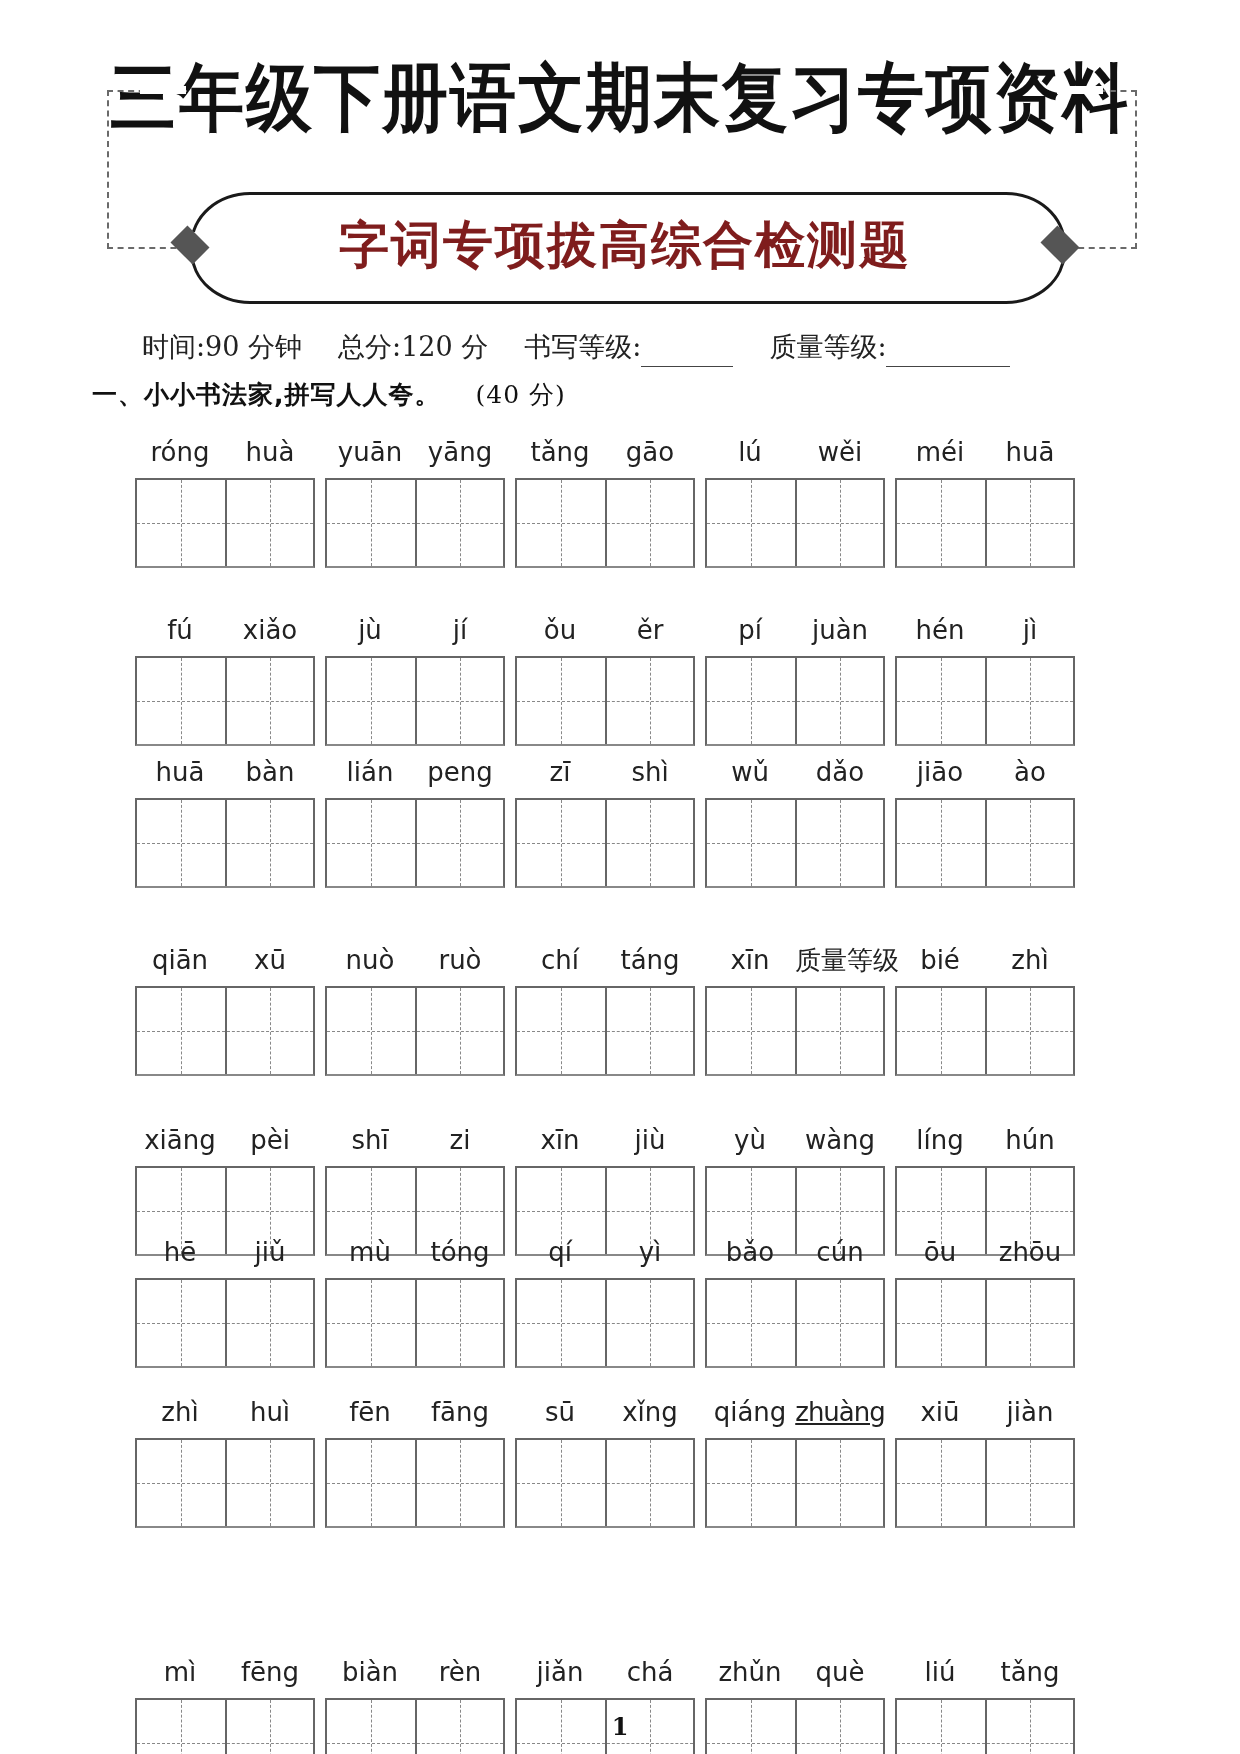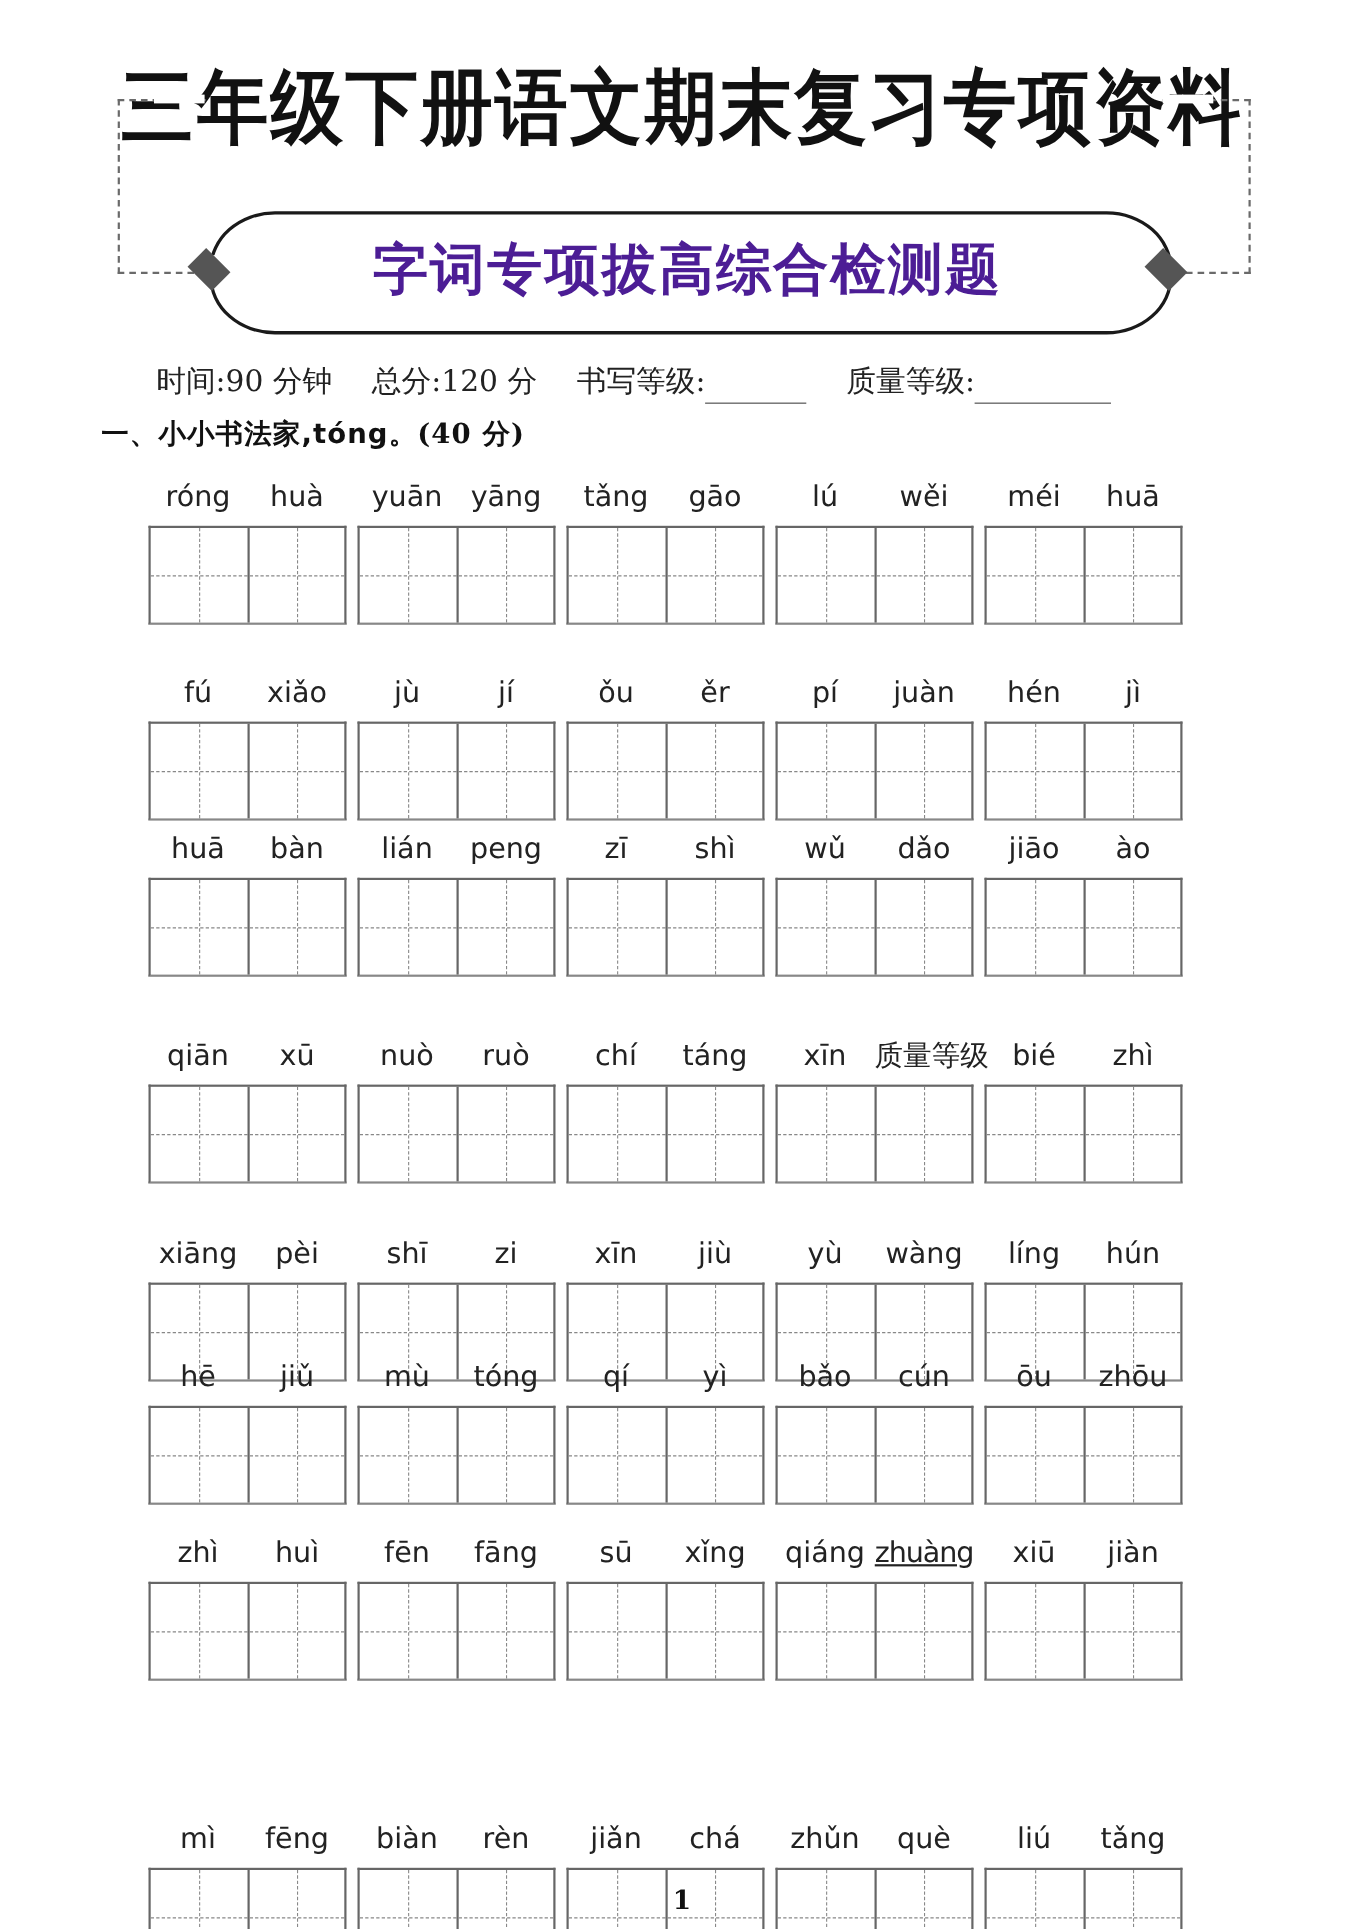--- a/index.html
+++ b/index.html
@@ -20,33 +20,33 @@
 
   .capsule { left: 190px; top: 192px; width: 870px; height: 106px;
     border: 3px solid #1a1a1a; border-radius: 60px / 53px; background: #fff; }
   .capsule-cut-left { left: 186px; top: 232px; width: 10px; height: 26px; background: #fff; }
   .capsule-cut-right { left: 1054px; top: 232px; width: 10px; height: 26px; background: #fff; }
   .diamond { width: 24px; height: 24px; background: #555; transform: rotate(45deg) scaleX(1.3); }
   .diamond-left { left: 178px; top: 233px; }
   .diamond-right { left: 1048px; top: 233px; }
 
   .sub-title { left: 190px; width: 870px; top: 208px; text-align: center;
-    font-size: 50px; font-weight: bold; letter-spacing: 2px; line-height: 74px; color: #4c1d95; }
+    font-size: 50px; font-weight: bold; letter-spacing: 2px; line-height: 74px; color: #7f1d1d; }
 
   .info { top: 327px; left: 142px; font-size: 27px; line-height: 40px; color: #222;
     display: flex; align-items: flex-end; white-space: nowrap; }
   .info span { display: inline-block; }
   .info .gap { width: 36px; }
   .blank { display: inline-block; border-bottom: 1.5px solid #444; height: 30px; }
   .blank-w { width: 92px; }
   .blank-q { width: 124px; }
 
   .section { top: 375px; left: 92px; font-size: 25px; font-weight: bold; line-height: 40px;
     font-family: "DejaVu Sans", sans-serif; letter-spacing: 1px; color: #111; }
-  .section .score { font-weight: bold; font-family: "DejaVu Serif", serif; }
+  .section .score { font-weight: normal; font-family: "DejaVu Serif", serif; margin-left: 35px; }
 
   .row { position: absolute; left: 0; width: 1240px; height: 160px; }
   .group { position: absolute; top: 0; width: 180px; }
   .pinyin-line { position: absolute; top: 0; left: 0; width: 180px; height: 36px; display: flex; }
   .pinyin { width: 90px; text-align: center; font-family: "DejaVu Sans", sans-serif;
     font-size: 26px; line-height: 36px; color: #222; white-space: nowrap; }
   .pinyin.wide { letter-spacing: -1px; text-decoration: underline; }
   .boxes { position: absolute; top: 44px; left: 0; width: 180px; height: 90px; display: flex;
     border: 2px solid #666; box-sizing: border-box; border-bottom-color: #888; }
   .cell { position: relative; width: 50%; height: 100%; box-sizing: border-box; }
@@ -82,21 +82,21 @@
   <span>总分:120 分</span>
   <span class="gap"></span>
   <span>书写等级:</span>
   <span class="blank blank-w"></span>
   <span class="gap"></span>
   <span>质量等级:</span>
   <span class="blank blank-q"></span>
 </div>
 
 <div class="abs section">
-  <span>一、小小书法家,tóng。</span><span class="score">(40 分)</span>
+  <span>一、小小书法家,拼写人人夸。</span><span class="score">(40 分)</span>
 </div>
 
 <div id="rows">
     <div class="row" style="top: 434px;">
       <div class="group" style="left: 135px;">
         <div class="pinyin-line">
           <span class="pinyin">róng</span>
           <span class="pinyin">huà</span>
         </div>
         <div class="boxes">

